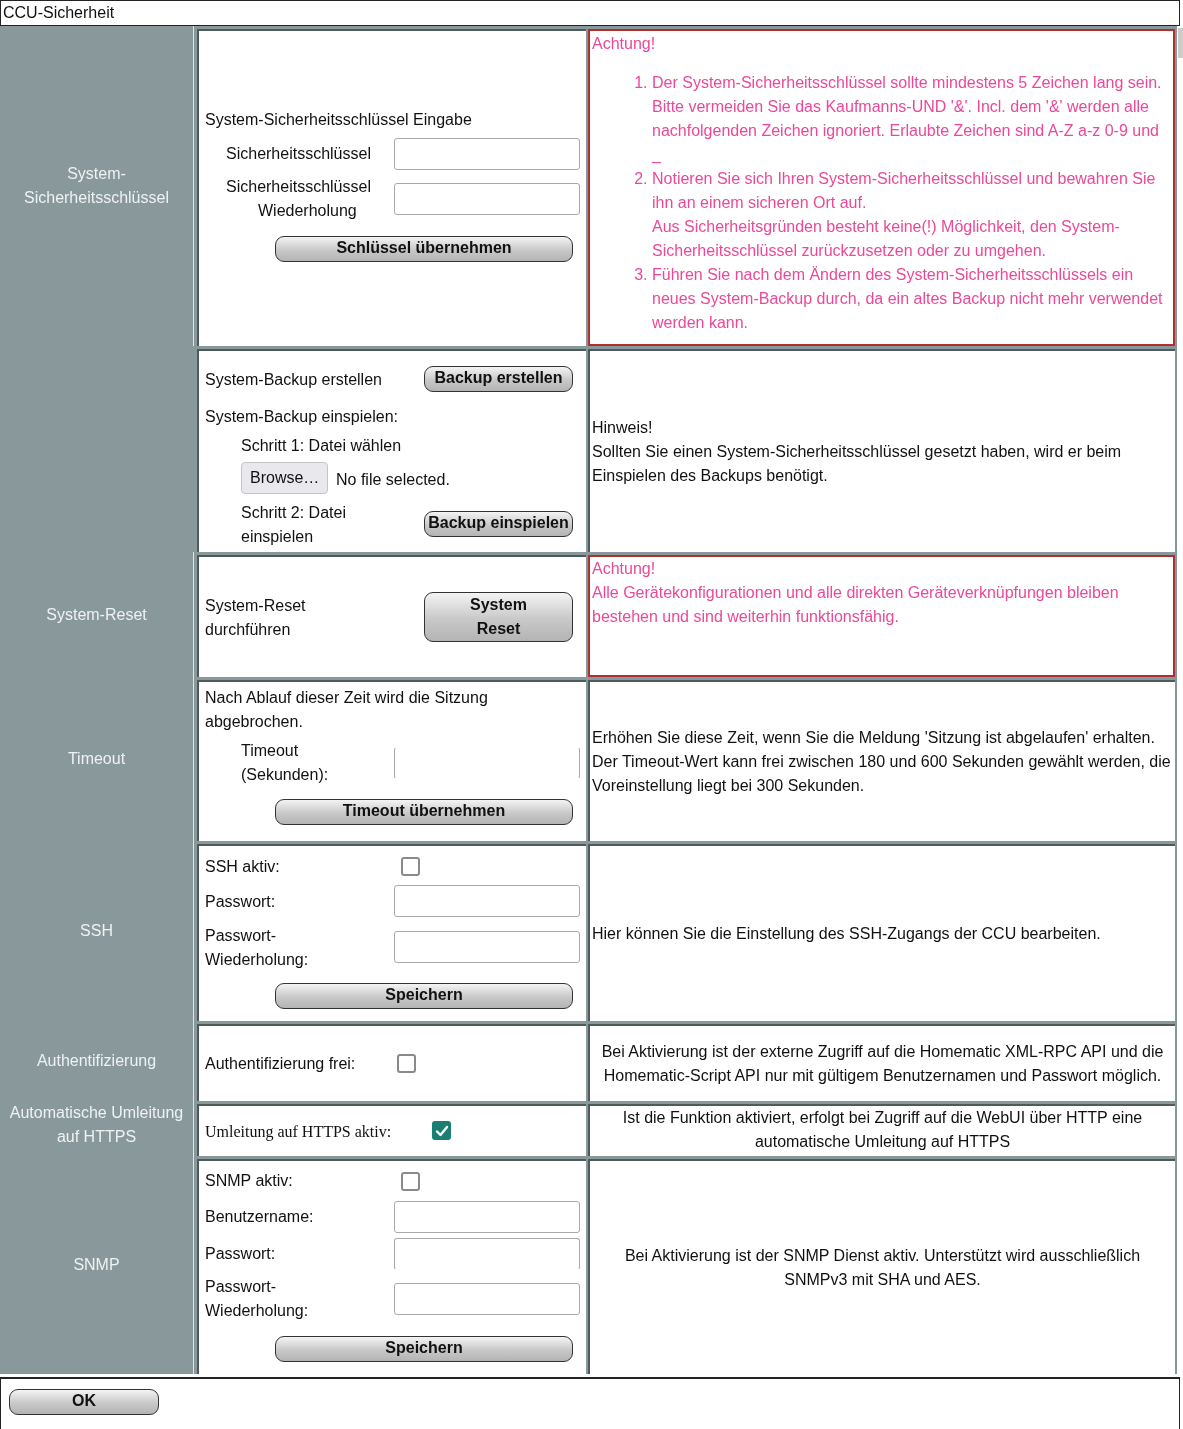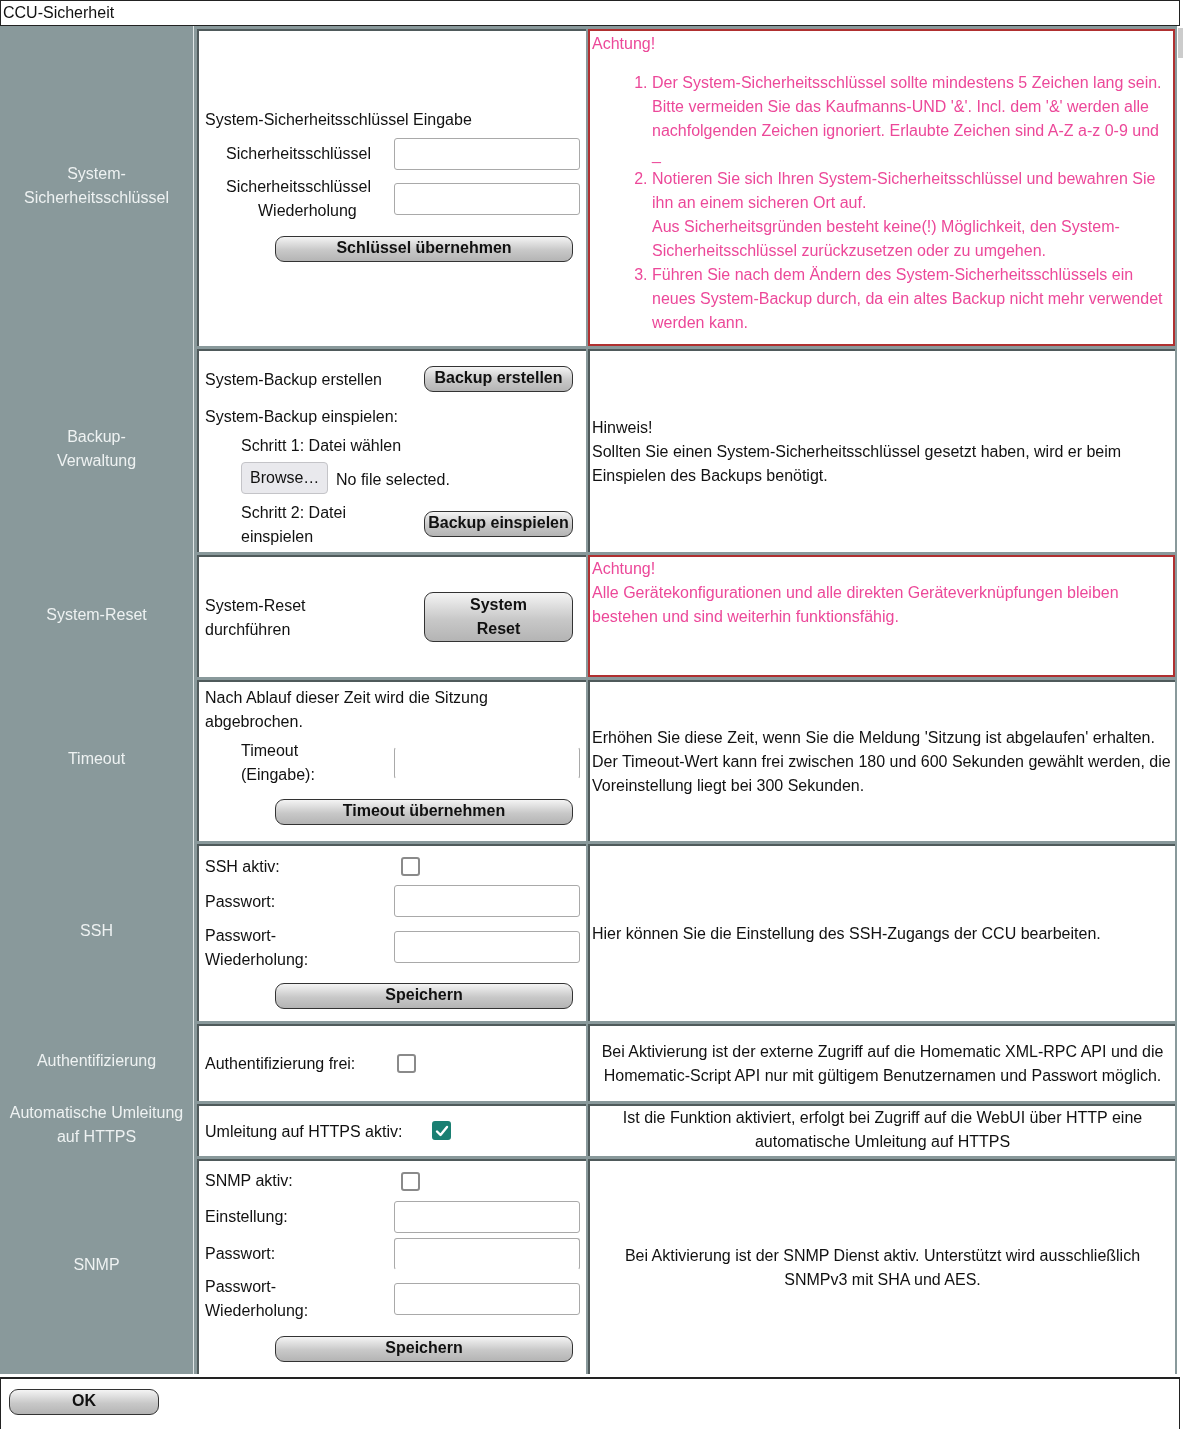--- a/index.html
+++ b/index.html
@@ -95,21 +95,20 @@
       <div style="margin-top:1px;">Achtung!</div>
       <ol style="margin-top:15px;padding-left:60px;">
         <li>Der System-Sicherheitsschlüssel sollte mindestens 5 Zeichen lang sein. Bitte vermeiden Sie das Kaufmanns-UND '&amp;'. Incl. dem '&amp;' werden alle nachfolgenden Zeichen ignoriert. Erlaubte Zeichen sind A-Z a-z 0-9 und _</li>
         <li><span>Notieren Sie sich Ihren System-Sicherheitsschlüssel und bewahren Sie ihn an einem sicheren Ort auf.</span><br><span>Aus Sicherheitsgründen besteht keine(!) Möglichkeit, den System-Sicherheitsschlüssel zurückzusetzen oder zu umgehen.</span></li>
         <li>Führen Sie nach dem Ändern des System-Sicherheitsschlüssels ein neues System-Backup durch, da ein altes Backup nicht mehr verwendet werden kann.</li>
       </ol>
     </div>
   </div>
 
   <div class="row" style="top:320px;height:206px;">
-    <div class="lab" style="padding:0 40px;">Backup-Verwaltung</div>
     <div class="mid">
       <div class="abs txt" style="left:6px;top:17px;">System-Backup erstellen</div>
       <div class="btn" style="left:225px;top:15px;width:149px;">Backup erstellen</div>
       <div class="abs txt" style="left:6px;top:54px;">System-Backup einspielen:</div>
       <div class="abs txt" style="left:42px;top:83px;">Schritt 1: Datei wählen</div>
       <div class="browse" style="left:42px;top:111px;">Browse…</div>
       <div class="abs txt" style="left:137px;top:117px;">No file selected.</div>
       <div class="abs txt" style="left:42px;top:150px;">Schritt 2: Datei</div>
       <div class="abs txt" style="left:42px;top:174px;">einspielen</div>
       <div class="btn" style="left:225px;top:160px;width:149px;">Backup einspielen</div>
@@ -134,21 +133,21 @@
       <div>Achtung!</div>
       <div>Alle Gerätekonfigurationen und alle direkten Geräteverknüpfungen bleiben bestehen und sind weiterhin funktionsfähig.</div>
     </div>
   </div>
 
   <div class="row" style="top:651px;height:164px;">
     <div class="lab">Timeout</div>
     <div class="mid">
       <div class="abs" style="left:6px;top:4px;width:370px;font-size:16px;line-height:24px;">Nach Ablauf dieser Zeit wird die Sitzung abgebrochen.</div>
       <div class="abs txt" style="left:42px;top:57px;">Timeout</div>
-      <div class="abs txt" style="left:42px;top:81px;">(Eingabe):</div>
+      <div class="abs txt" style="left:42px;top:81px;">(Sekunden):</div>
       <input class="inp" type="text" style="left: 195px; top: 65px; border-top-color: rgb(255, 255, 255); border-bottom-color: rgb(255, 255, 255);" value="">
       <div class="btn" style="left:76px;top:117px;width:298px;">Timeout übernehmen</div>
     </div>
     <div class="right vcenter">
       <div>Erhöhen Sie diese Zeit, wenn Sie die Meldung 'Sitzung ist abgelaufen' erhalten.</div>
       <div>Der Timeout-Wert kann frei zwischen 180 und 600 Sekunden gewählt werden, die Voreinstellung liegt bei 300 Sekunden.</div>
     </div>
   </div>
 
   <div class="row" style="top:815px;height:180px;">
@@ -175,38 +174,38 @@
       <div class="cb" style="left:198px;top:28px;"></div>
     </div>
     <div class="right center">
       <div>Bei Aktivierung ist der externe Zugriff auf die Homematic XML-RPC API und die Homematic-Script API nur mit gültigem Benutzernamen und Passwort möglich.</div>
     </div>
   </div>
 
   <div class="row" style="top:1075px;height:55px;">
     <div class="lab" style="align-items:flex-start;padding-top:0;">Automatische Umleitung auf HTTPS</div>
     <div class="mid">
-      <div class="abs txt" style="left:6px;top:14px;">Umleitung auf HTTPS aktiv:</div>
+      <div class="abs txt" style="left:6px;top:14px;font-family:Liberation Serif, serif;">Umleitung auf HTTPS aktiv:</div>
       <div class="cb on" style="left:233px;top:15px;">
         <svg width="14" height="14" viewBox="0 0 14 14">
             <path d="M2 7.5 L5.5 11 L12 3" stroke="#fff" stroke-width="2.4" fill="none" stroke-linecap="round" stroke-linejoin="round"></path>
           </svg>
       </div>
     </div>
     <div class="right center" style="align-items:flex-start;">
       <div>Ist die Funktion aktiviert, erfolgt bei Zugriff auf die WebUI über HTTP eine automatische Umleitung auf HTTPS</div>
     </div>
   </div>
 
   <div class="row" style="top:1130px;height:218px;">
     <div class="lab">SNMP</div>
     <div class="mid">
       <div class="abs txt" style="left:6px;top:8px;">SNMP aktiv:</div>
       <div class="cb" style="left:202px;top:11px;"></div>
-      <div class="abs txt" style="left:6px;top:44px;">Einstellung:</div>
+      <div class="abs txt" style="left:6px;top:44px;">Benutzername:</div>
       <input class="inp" type="text" style="left: 195px; top: 40px;" value="">
       <div class="abs txt" style="left:6px;top:81px;">Passwort:</div>
       <input class="inp" type="password" style="left: 195px; top: 77px; border-bottom-color: rgb(255, 255, 255);" value="">
       <div class="abs txt" style="left:6px;top:114px;">Passwort-</div>
       <div class="abs txt" style="left:6px;top:138px;">Wiederholung:</div>
       <input class="inp" type="password" style="left: 195px; top: 122px;" value="">
       <div class="btn" style="left:76px;top:175px;width:298px;">Speichern</div>
     </div>
     <div class="right center">
       <div>Bei Aktivierung ist der SNMP Dienst aktiv. Unterstützt wird ausschließlich SNMPv3 mit SHA und AES.</div>

